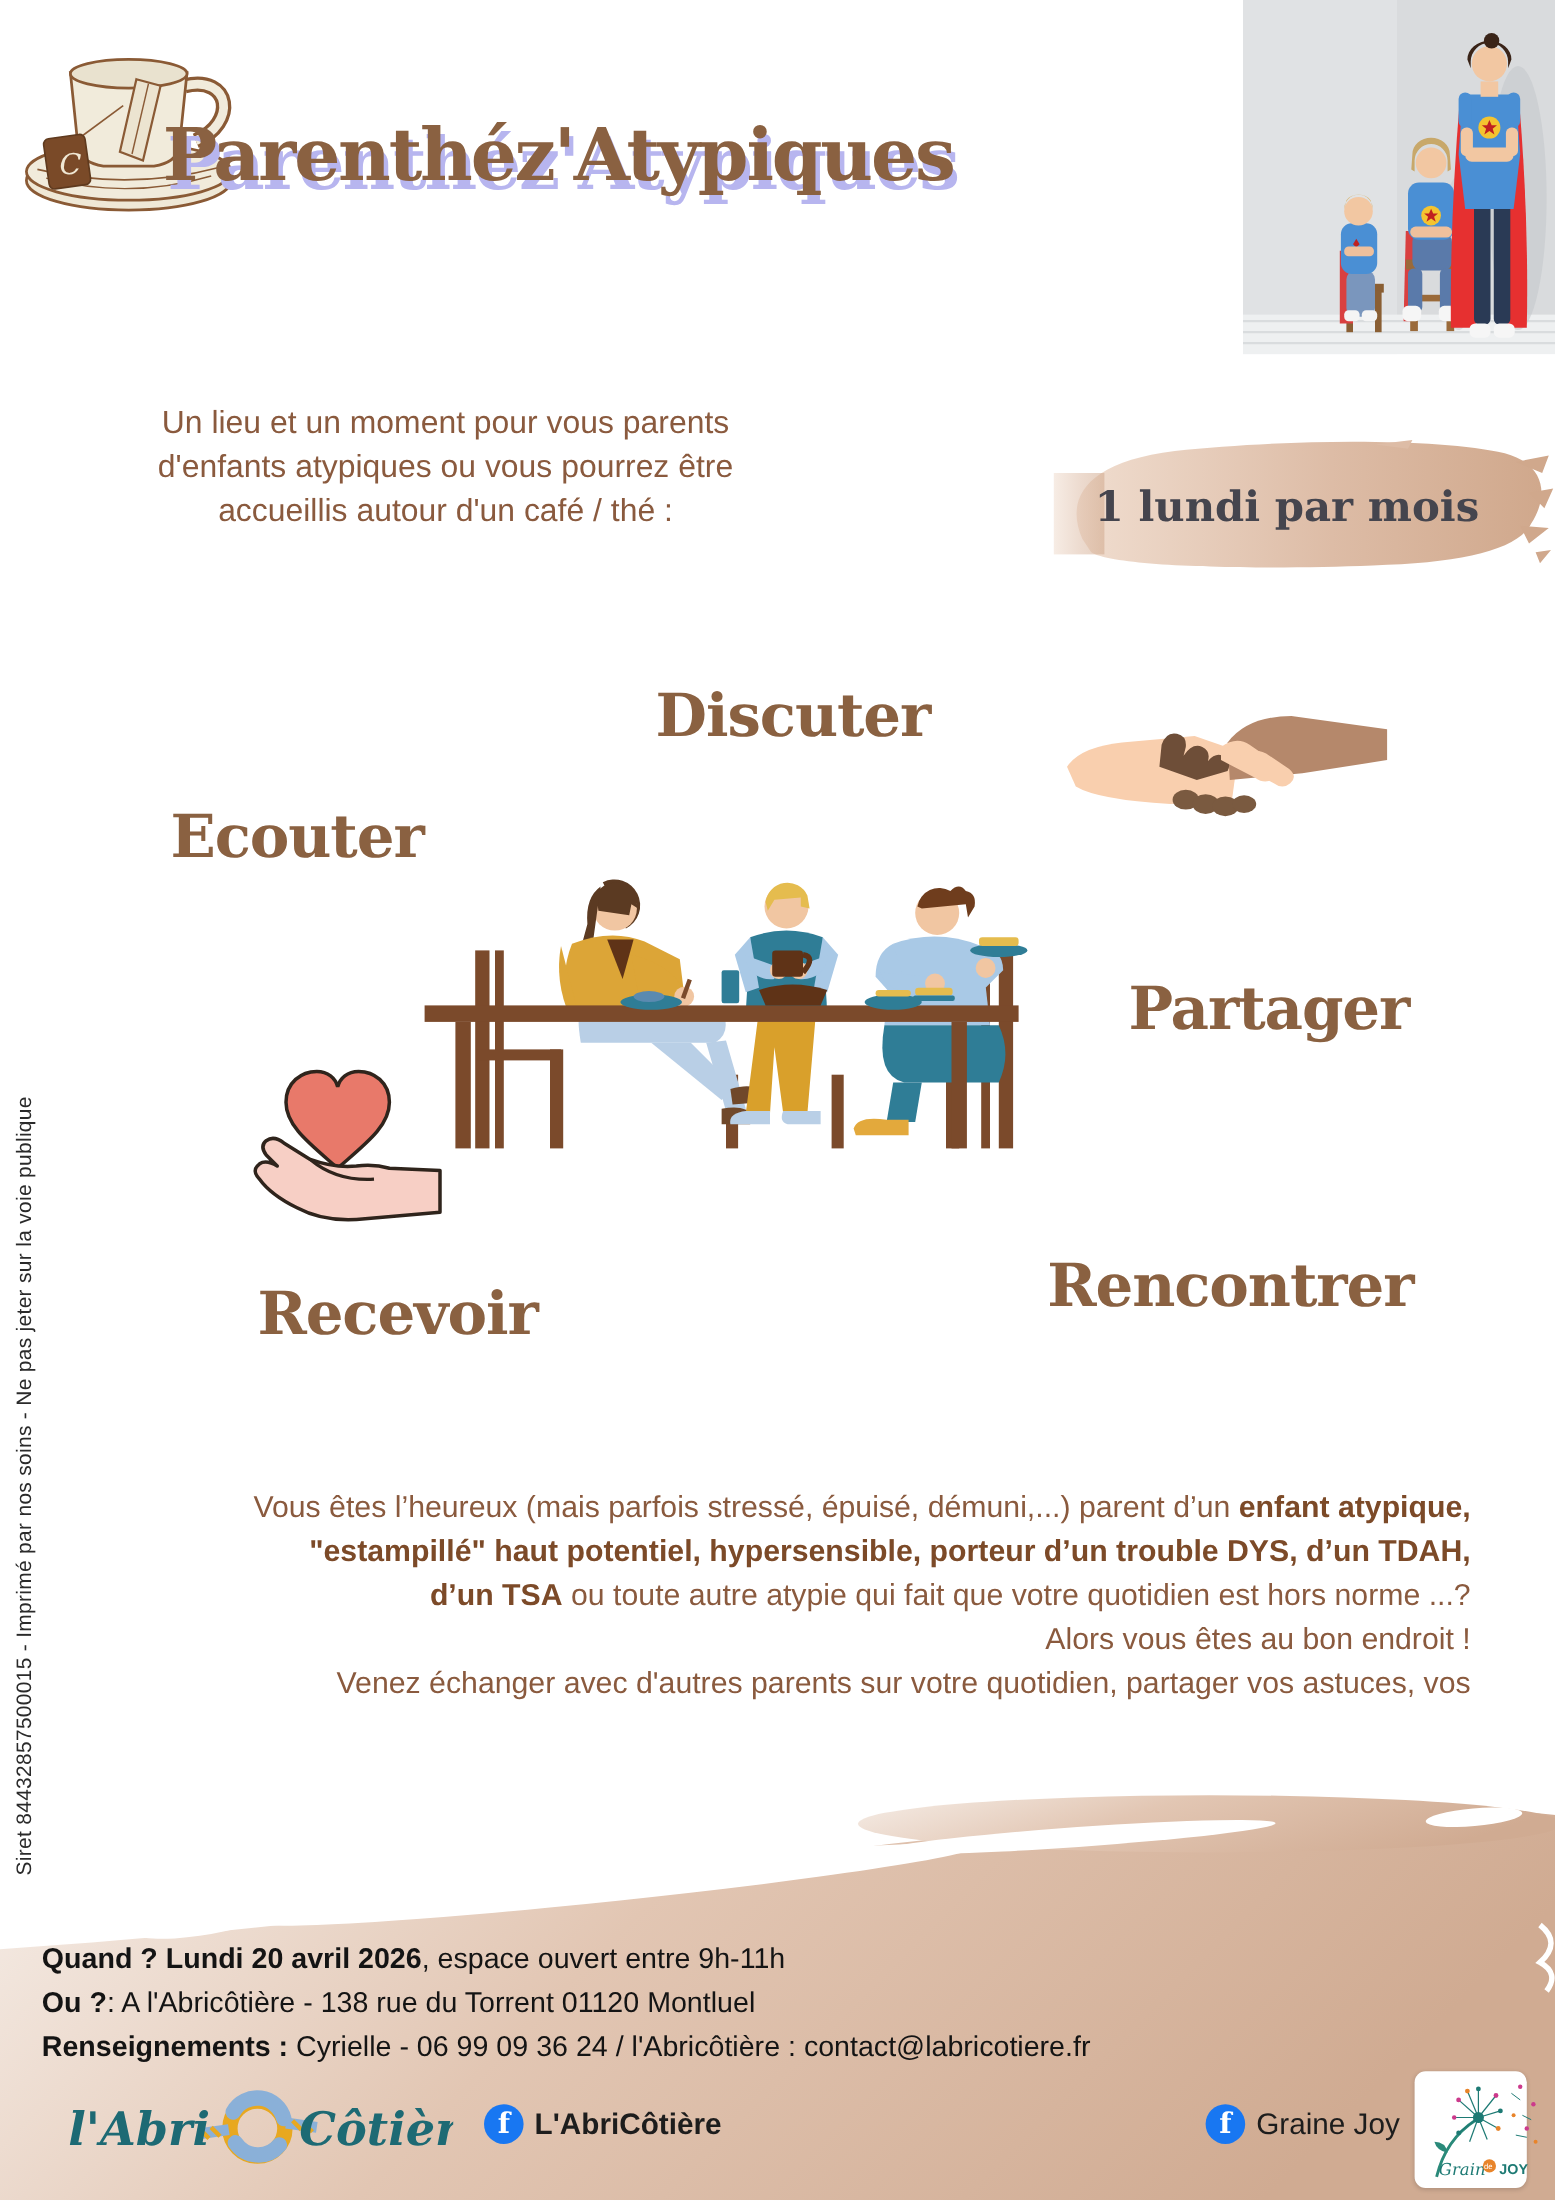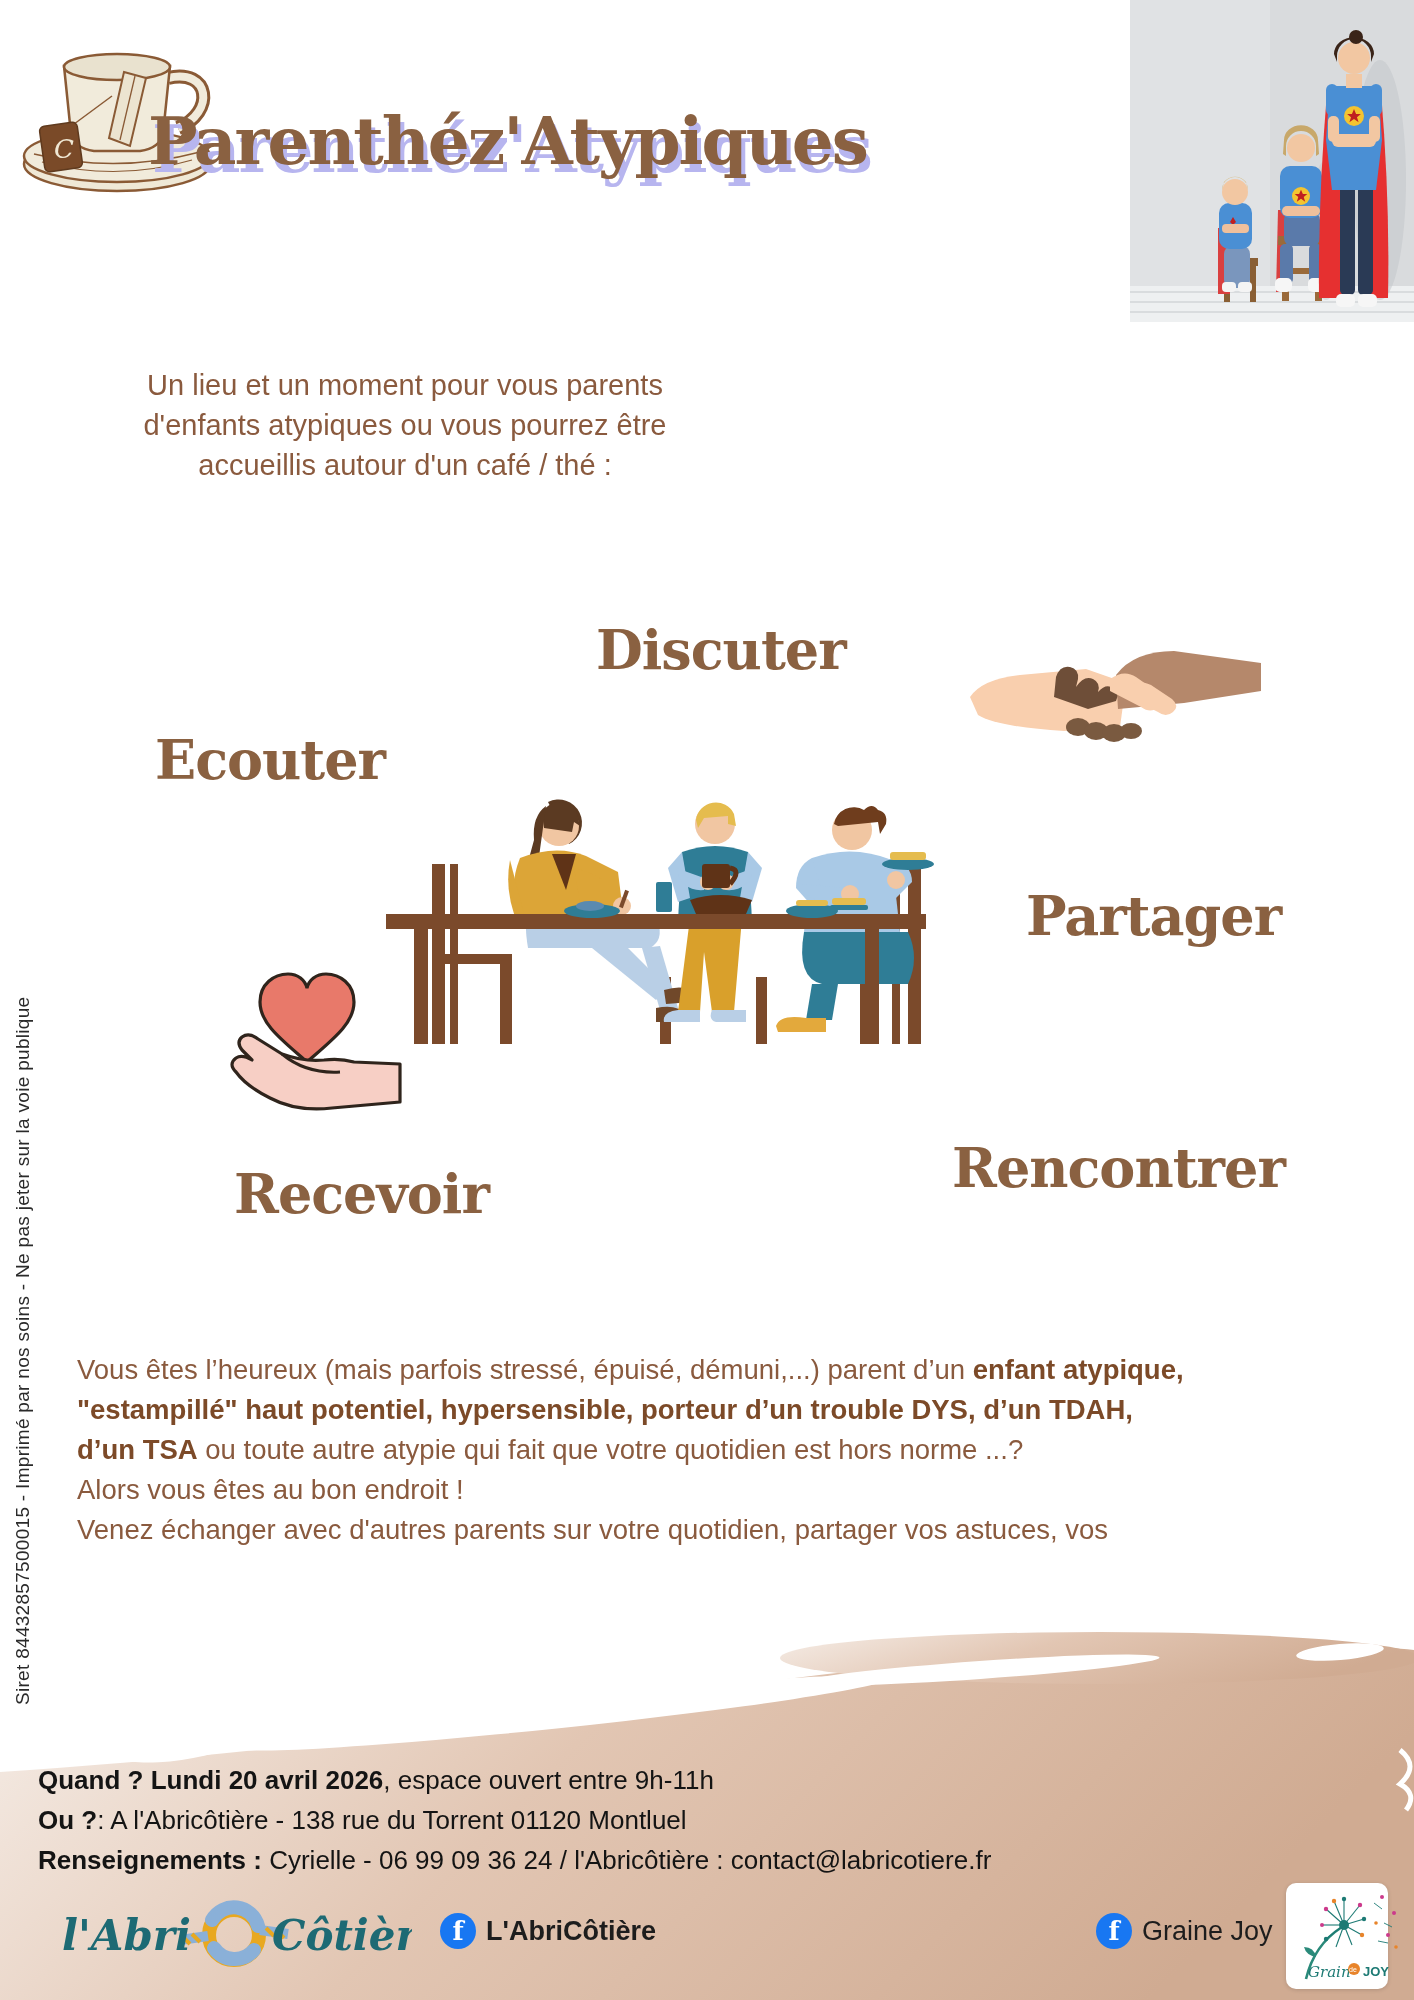--- a/index.html
+++ b/index.html
@@ -20,21 +20,21 @@
   .badge-wrap{position:absolute;left:950px;top:390px;width:464px;height:140px;}
   .badge-text{position:absolute;left:0;top:0;width:440px;height:140px;display:flex;
               align-items:center;justify-content:center;
               font-family:"DejaVu Serif",serif;font-weight:700;font-size:38px;color:#45454e;}
 
   
   .word{position:absolute;font-family:"DejaVu Serif",serif;font-weight:700;
         font-size:54px;color:#8a6141;letter-spacing:-1px;white-space:nowrap;}
 
   
-  .desc{position:absolute;left:77px;top:1350px;width:1260px;text-align:left;
+  .desc{position:absolute;left:77px;top:1350px;width:1260px;text-align:right;
         font-size:27.5px;line-height:40px;color:#8a5a3e;}
   .desc b{font-weight:700;color:#7c4a28;}
 
   
   .vnote{position:absolute;left:12px;top:985px;height:720px;
          writing-mode:vertical-rl;transform:rotate(180deg);
          font-size:19px;color:#2a2a2a;letter-spacing:.3px;white-space:nowrap;}
 
   
   .foot-info{position:absolute;left:38px;top:1760px;font-size:26px;line-height:40px;color:#141414;}
@@ -126,20 +126,37 @@
     <path d="M207,56 a17,17 0 0 1 34,0 l0,6 3,-8 a19,16 0 0 0 -40,0 l3,8 Z" fill="#3a2418"></path>
     <circle cx="226" cy="37" r="7" fill="#3a2418"></circle>
   </svg>
 
   <div class="intro">
     <div>Un lieu et un moment pour vous parents</div>
     <div>d'enfants atypiques ou vous pourrez être</div>
     <div>accueillis autour d'un café / thé :</div>
   </div>
 
+  <div class="badge-wrap">
+    <svg width="464" height="140" viewBox="0 0 464 140">
+      <defs>
+        <linearGradient id="brush" x1="0" y1="0" x2="1" y2="0">
+          <stop offset="0" stop-color="#f0ddcf"></stop>
+          <stop offset="0.55" stop-color="#ddbca6"></stop>
+          <stop offset="1" stop-color="#d0a88c"></stop>
+        </linearGradient>
+      </defs>
+      <path d="M34,100 C18,64 36,30 118,20 C220,9 356,8 418,22 C452,31 460,58 442,86
+               C430,110 378,122 298,124 C198,128 64,126 42,112 Z" fill="url(#brush)"></path>
+      <rect x="8" y="40" width="46" height="74" fill="url(#brush)" opacity="0.55"></rect>
+      <path d="M428,30 l30,-6 -6,16 Z M440,58 l22,-4 -8,18 Z M432,88 l26,2 -18,14 Z M446,112 l14,-2 -10,12 Z" fill="#d0a88c"></path>
+      <path d="M300,14 l34,-4 -4,8 Z" fill="#ddbca6"></path>
+    </svg>
+    <div class="badge-text">1 lundi par mois</div>
+  </div>
 
   <div class="word" style="left:155px;top:728px">Ecouter</div>
   <div class="word" style="left:596px;top:618px">Discuter</div>
   <div class="word" style="left:1026px;top:884px">Partager</div>
   <div class="word" style="left:234px;top:1162px">Recevoir</div>
   <div class="word" style="left:952px;top:1136px">Rencontrer</div>
 
   <svg class="abs" style="left:968px;top:635px" width="295" height="130" viewBox="0 0 295 130">
     <path d="M2,62 Q14,44 52,40 L118,34 L158,48 L152,92 L96,96 Q30,92 10,80 Z" fill="#f9cfae"></path>
     <path d="M293,28 L206,16 Q166,16 148,40 L150,74 L216,68 L293,56 Z" fill="#b5886b"></path>

